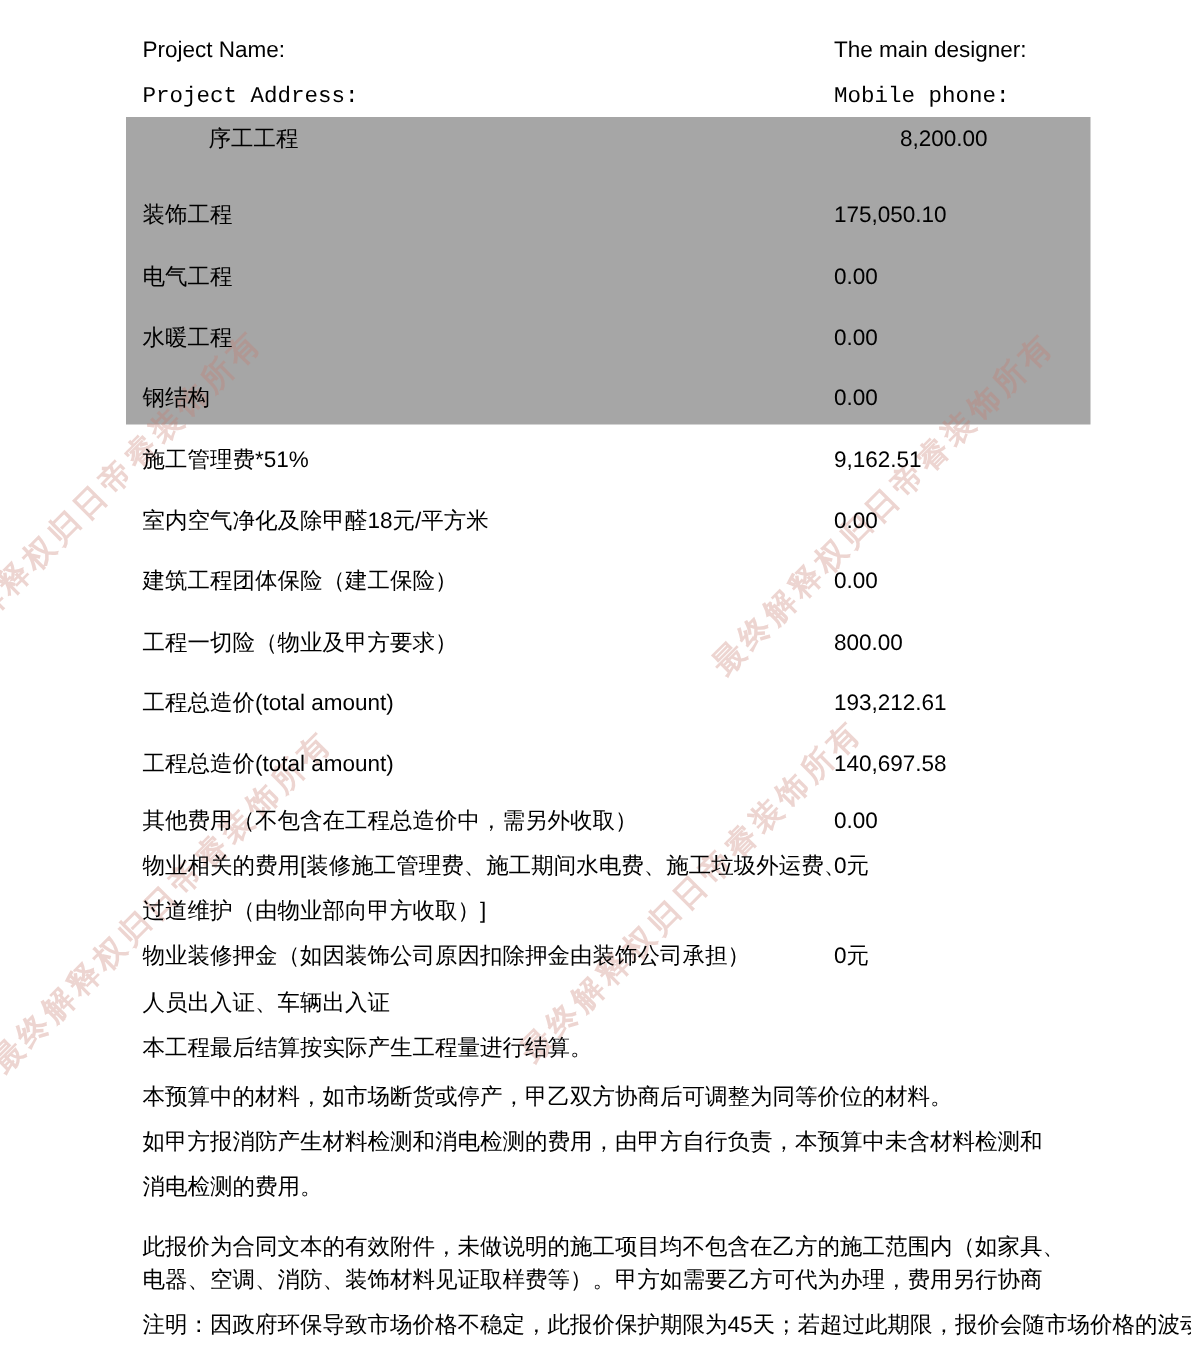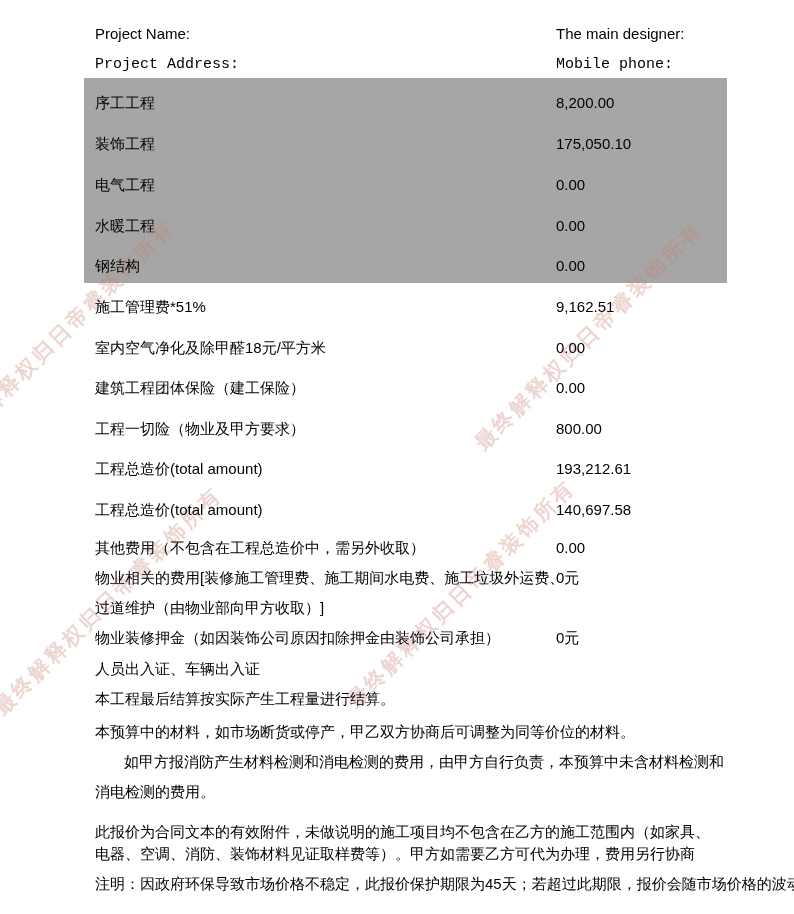--- a/index.html
+++ b/index.html
@@ -60,21 +60,21 @@
 
   <div class="row" style="top:24px;">
     <span class="lbl">Project Name:</span>
     <span class="val">The main designer:</span>
   </div>
   <div class="row" style="top:55px;font-family:Liberation Mono, monospace;">
     <span class="lbl">Project Address:</span>
     <span class="val">Mobile phone:</span>
   </div>
 
-  <div class="row" style="top:93px;">
+  <div class="row" style="top:83px;margin-left:44px;">
     <span class="lbl">序工工程</span>
     <span class="val">8,200.00</span>
   </div>
   <div class="row" style="top:134px;">
     <span class="lbl">装饰工程</span>
     <span class="val">175,050.10</span>
   </div>
   <div class="row" style="top:175px;">
     <span class="lbl">电气工程</span>
     <span class="val">0.00</span>
@@ -133,21 +133,21 @@
     <span class="lbl">人员出入证、车辆出入证</span>
     <span class="val"></span>
   </div>
 
   <div class="row note" style="top:689px;">
     <span class="lbl">本工程最后结算按实际产生工程量进行结算。</span>
   </div>
   <div class="row note" style="top:722px;">
     <span class="lbl">本预算中的材料，如市场断货或停产，甲乙双方协商后可调整为同等价位的材料。</span>
   </div>
-  <div class="row note" style="top:752px;margin-left:29px;">
+  <div class="row note" style="top:752px;">
     <span class="lbl">如甲方报消防产生材料检测和消电检测的费用，由甲方自行负责，本预算中未含材料检测和</span>
   </div>
   <div class="row note" style="top:782px;">
     <span class="lbl">消电检测的费用。</span>
   </div>
   <div class="row note" style="top:822px;">
     <span class="lbl">此报价为合同文本的有效附件，未做说明的施工项目均不包含在乙方的施工范围内（如家具、</span>
   </div>
   <div class="row note" style="top:844px;text-align:right;">
     <span class="lbl">电器、空调、消防、装饰材料见证取样费等）。甲方如需要乙方可代为办理，费用另行协商</span>

